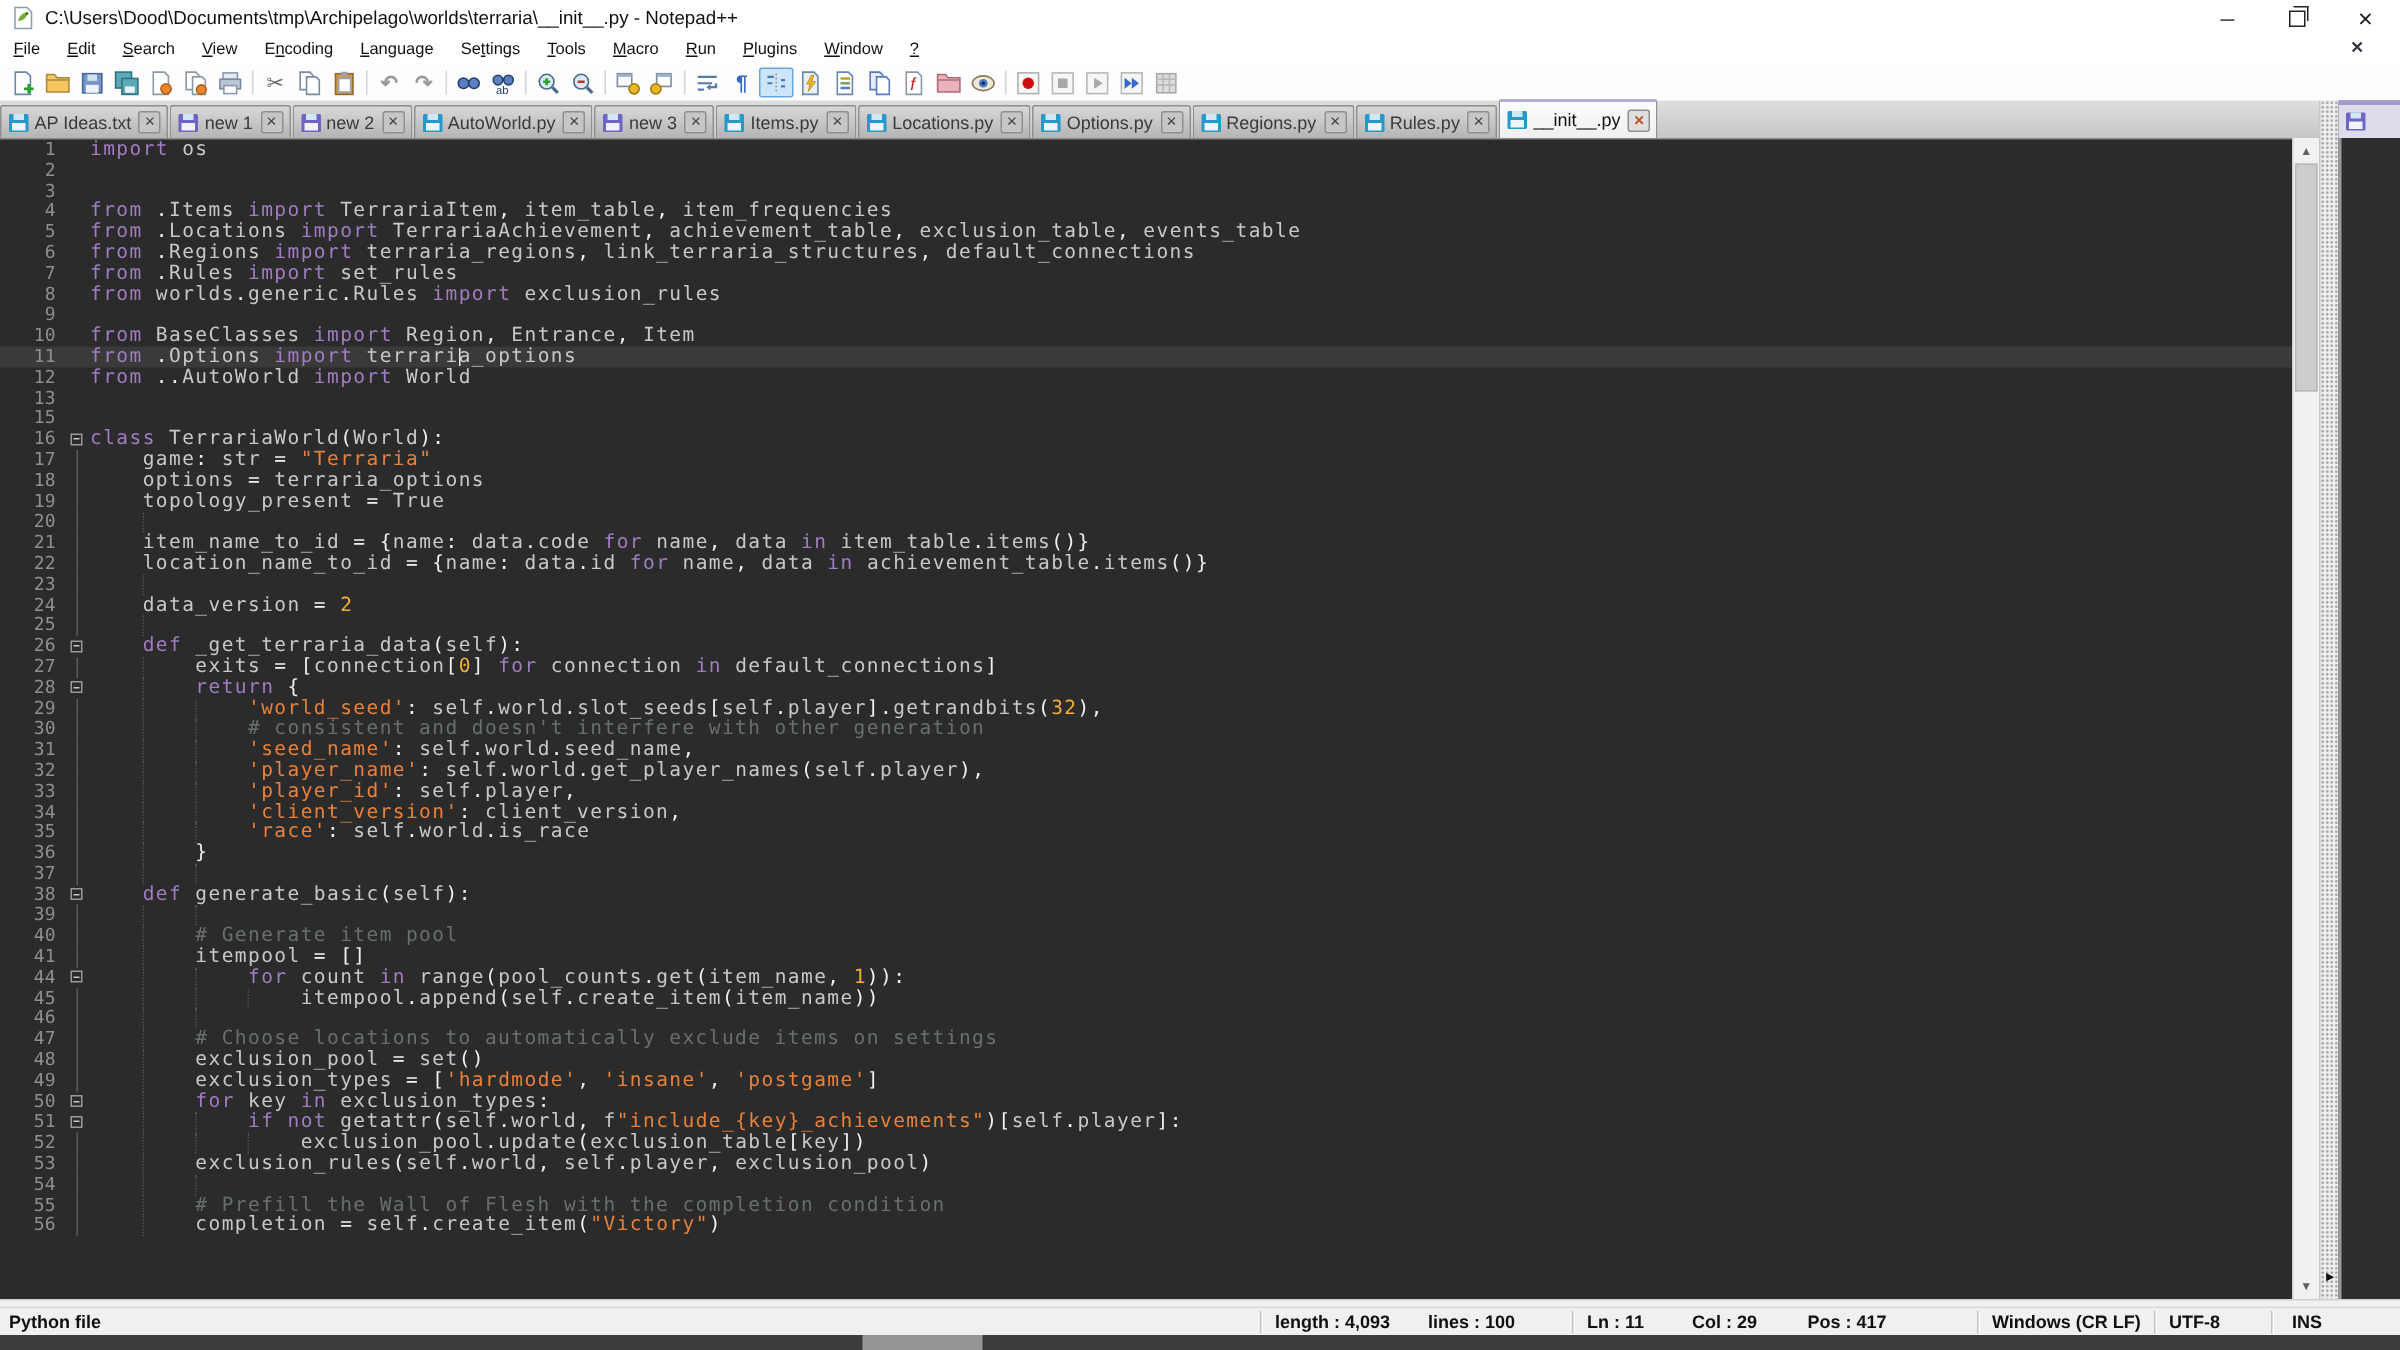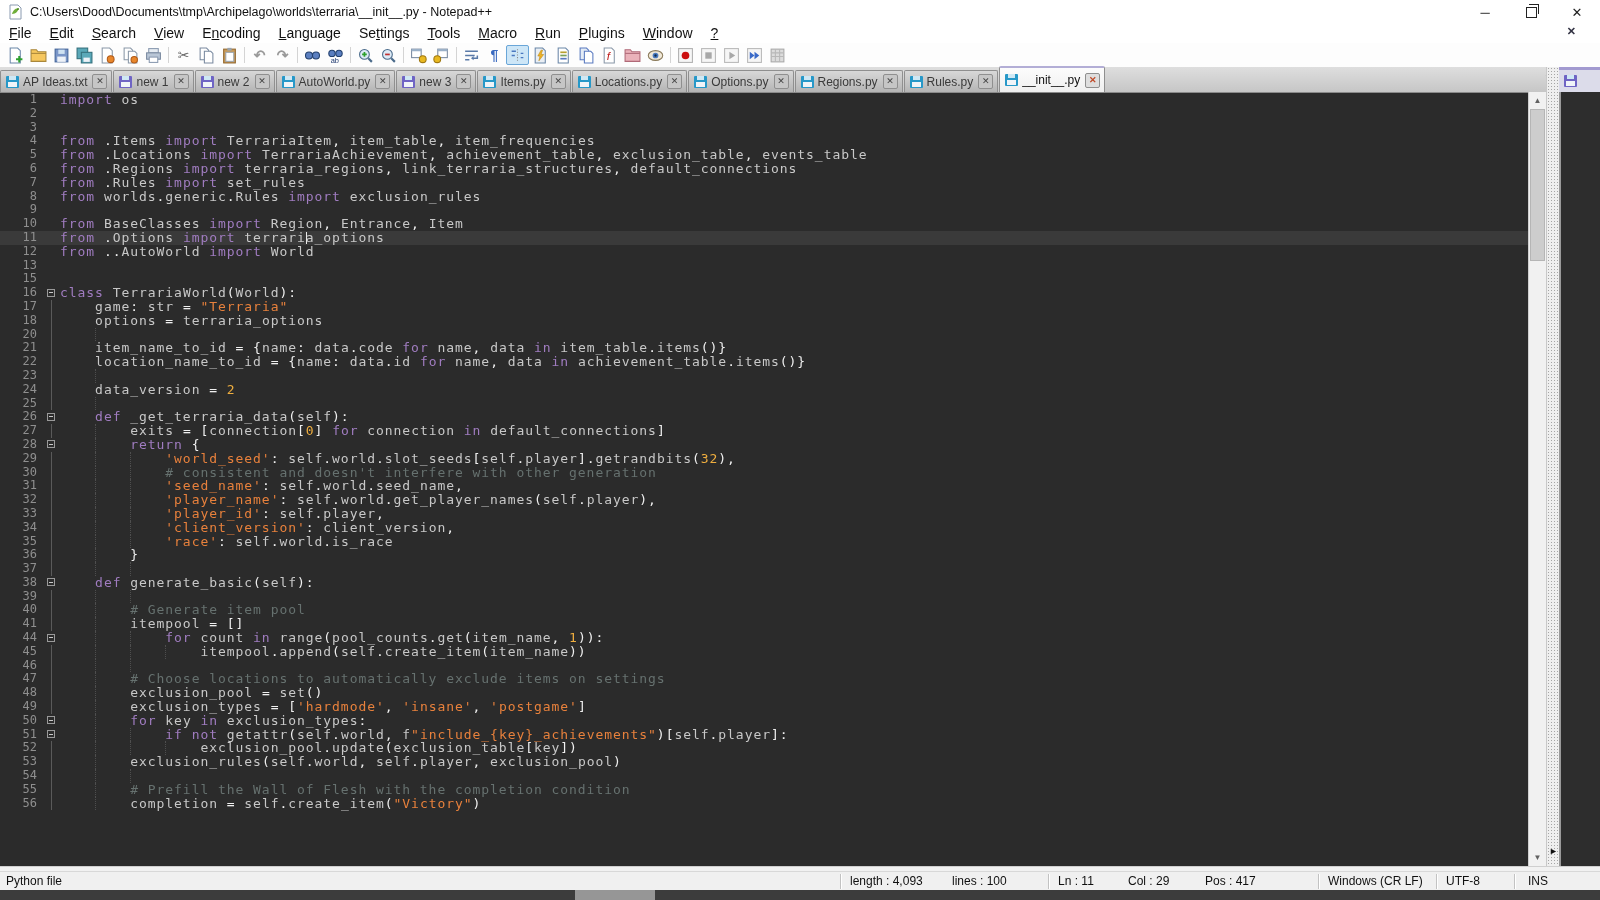--- a/index.html
+++ b/index.html
@@ -8,21 +8,21 @@
   
   .titlebar{position:absolute;left:0;top:0;width:1600px;height:24px;background:#ffffff;display:flex;align-items:center;}
   .app-icon{width:16px;height:16px;margin:0 6px 0 8px;display:inline-block;}
   .title{font-size:12.5px;color:#111;white-space:nowrap;}
   .wbtns{position:absolute;right:0;top:0;height:24px;display:flex;}
   .wb{width:46px;height:24px;display:flex;align-items:center;justify-content:center;font-size:13px;color:#222;cursor:default;}
   .restore-glyph{position:relative;width:9px;height:9px;border:1px solid #222;background:#fff;}
   .restore-glyph::before{content:"";position:absolute;left:2px;top:-4px;width:9px;height:9px;border:1px solid #222;border-bottom:none;border-left:none;}
   
   .menubar{position:absolute;left:0;top:24px;width:1600px;height:19px;background:#ffffff;display:flex;align-items:center;}
-  .menu-item{padding:0 9px;font-size:14px;color:#111;height:19px;line-height:19px;}
+  .menu-item{padding:0 9px;font-size:11px;color:#111;height:19px;line-height:19px;}
   .menu-item u{text-decoration:underline;}
   .menu-close{position:absolute;right:24px;top:1px;font-size:11px;color:#334;font-weight:bold;}
   
   .toolbar{position:absolute;left:0;top:43px;width:1600px;height:24px;background:#fdfdfd;display:flex;align-items:center;padding-left:4px;box-sizing:border-box;}
   .tbi{width:23px;height:20px;display:inline-flex;align-items:center;justify-content:center;}
   .tbi svg{width:17px;height:17px;}
   .tbi.pressed{background:#cde6f7;border:1px solid #6aa6d8;border-radius:2px;box-sizing:border-box;}
   .gly{font-size:14px;line-height:1;}
   .tsep{width:1px;height:16px;background:#d4d4d4;margin:0 3px;}
   
@@ -60,21 +60,21 @@
   .vthumb{position:absolute;left:1px;top:17px;width:15px;height:152px;background:#cdcdcd;border:1px solid #b5b5b5;box-sizing:border-box;}
   .splitter{position:absolute;left:1546px;top:67px;width:13px;height:799px;background:#efefef;
             background-image:radial-gradient(#a5a5a5 0.8px,transparent 0.9px);background-size:3px 3px;border-left:1px solid #c8c8c8;}
   .sideview{position:absolute;left:1559px;top:67px;width:41px;height:799px;background:#2d2d2d;}
   .sideview .frag-tab{position:absolute;left:0;top:0;width:41px;height:25px;background:#dcdcea;border-top:3px solid #a29ad0;box-sizing:border-box;display:flex;align-items:center;padding-left:5px;}
   .sideview .edge{position:absolute;left:0;top:25px;width:2px;bottom:0;background:#9a9a9a;}
   
   .hscroll{position:absolute;left:0;top:866px;width:1600px;height:5px;background:#f1f1f1;border-top:1px solid #cfcfcf;box-sizing:border-box;}
   .statusbar{position:absolute;left:0;top:871px;width:1600px;height:19px;background:#f0f0f0;border-top:1px solid #d8d8d8;
              font-size:12px;color:#101010;}
-  .sseg{position:absolute;top:2px;white-space:pre;}
+  .sseg{position:absolute;top:2px;white-space:pre;font-weight:bold;}
   .sdiv{position:absolute;top:2px;bottom:2px;width:1px;background:#c2c2c2;box-shadow:1px 0 0 #ffffff;}
   .taskbar-sliver{position:absolute;left:0;top:890px;width:1600px;height:10px;background:#3c3c3c;}
   .sliver-seg{position:absolute;left:575px;top:0;width:80px;height:10px;background:#969696;}
 </style>
 </head>
 <body>
 
 <div class="screen">
 
   <div class="titlebar">
@@ -390,20 +390,21 @@
       <div class="row"><span class="ln">8</span><span class="fold"></span><span class="code"><span class="k">from </span><span class="d">worlds</span><span class="o">.</span><span class="d">generic</span><span class="o">.</span><span class="d">Rules </span><span class="k">import</span><span class="d"> exclusion_rules</span></span></div>
       <div class="row"><span class="ln">9</span><span class="fold"></span><span class="code"></span></div>
       <div class="row"><span class="ln">10</span><span class="fold"></span><span class="code"><span class="k">from </span><span class="d">BaseClasses </span><span class="k">import</span><span class="d"> Region</span><span class="o">,</span><span class="d"> Entrance</span><span class="o">,</span><span class="d"> Item</span></span></div>
       <div class="row cur"><span class="ln">11</span><span class="fold"></span><span class="code"><span class="k">from </span><span class="o">.</span><span class="d">Options </span><span class="k">import</span><span class="d"> terraria_options</span><span class="caret" style="left: 245.84px;"></span></span></div>
       <div class="row"><span class="ln">12</span><span class="fold"></span><span class="code"><span class="k">from </span><span class="o">..</span><span class="d">AutoWorld </span><span class="k">import</span><span class="d"> World</span></span></div>
       <div class="row"><span class="ln">13</span><span class="fold"></span><span class="code"></span></div>
       <div class="row"><span class="ln">15</span><span class="fold"></span><span class="code"></span></div>
       <div class="row"><span class="ln">16</span><span class="fold"><span class="fb"></span></span><span class="code"><span class="k">class</span><span class="d"> TerrariaWorld</span><span class="o">(</span><span class="d">World</span><span class="o">):</span></span></div>
       <div class="row"><span class="ln">17</span><span class="fold"><span class="fl"></span></span><span class="code"><span class="d">    game</span><span class="o">:</span><span class="d"> str </span><span class="o">=</span><span class="s"> "Terraria"</span></span></div>
       <div class="row"><span class="ln">18</span><span class="fold"><span class="fl"></span></span><span class="code"><span class="d">    options </span><span class="o">=</span><span class="d"> terraria_options</span></span></div>
+      <div class="row"><span class="ln">19</span><span class="fold"><span class="fl"></span></span><span class="code"><span class="d">    topology_present </span><span class="o">=</span><span class="d"> True</span></span></div>
       <div class="row"><span class="ln">20</span><span class="fold"><span class="fl"></span></span><span class="code"><span class="ig" style="left: 35.12px;"></span></span></div>
       <div class="row"><span class="ln">21</span><span class="fold"><span class="fl"></span></span><span class="code"><span class="d">    item_name_to_id </span><span class="o">= {</span><span class="d">name</span><span class="o">:</span><span class="d"> data</span><span class="o">.</span><span class="d">code </span><span class="k">for</span><span class="d"> name</span><span class="o">,</span><span class="d"> data </span><span class="k">in</span><span class="d"> item_table</span><span class="o">.</span><span class="d">items</span><span class="o">()}</span></span></div>
       <div class="row"><span class="ln">22</span><span class="fold"><span class="fl"></span></span><span class="code"><span class="d">    location_name_to_id </span><span class="o">= {</span><span class="d">name</span><span class="o">:</span><span class="d"> data</span><span class="o">.</span><span class="d">id </span><span class="k">for</span><span class="d"> name</span><span class="o">,</span><span class="d"> data </span><span class="k">in</span><span class="d"> achievement_table</span><span class="o">.</span><span class="d">items</span><span class="o">()}</span></span></div>
       <div class="row"><span class="ln">23</span><span class="fold"><span class="fl"></span></span><span class="code"><span class="ig" style="left: 35.12px;"></span></span></div>
       <div class="row"><span class="ln">24</span><span class="fold"><span class="fl"></span></span><span class="code"><span class="d">    data_version </span><span class="o">=</span><span class="n"> 2</span></span></div>
       <div class="row"><span class="ln">25</span><span class="fold"><span class="fl"></span></span><span class="code"><span class="ig" style="left: 35.12px;"></span></span></div>
       <div class="row"><span class="ln">26</span><span class="fold"><span class="fb"></span></span><span class="code"><span class="k">    def</span><span class="d"> _get_terraria_data</span><span class="o">(</span><span class="d">self</span><span class="o">):</span></span></div>
       <div class="row"><span class="ln">27</span><span class="fold"><span class="fl"></span></span><span class="code"><span class="ig" style="left: 35.12px;"></span><span class="d">        exits </span><span class="o">= [</span><span class="d">connection</span><span class="o">[</span><span class="n">0</span><span class="o">] </span><span class="k">for</span><span class="d"> connection </span><span class="k">in</span><span class="d"> default_connections</span><span class="o">]</span></span></div>
       <div class="row"><span class="ln">28</span><span class="fold"><span class="fb"></span></span><span class="code"><span class="ig" style="left: 35.12px;"></span><span class="k">        return</span><span class="o"> {</span></span></div>
       <div class="row"><span class="ln">29</span><span class="fold"><span class="fl"></span></span><span class="code"><span class="ig" style="left: 35.12px;"></span><span class="ig" style="left: 70.24px;"></span><span class="s">            'world_seed'</span><span class="o">:</span><span class="d"> self</span><span class="o">.</span><span class="d">world</span><span class="o">.</span><span class="d">slot_seeds</span><span class="o">[</span><span class="d">self</span><span class="o">.</span><span class="d">player</span><span class="o">].</span><span class="d">getrandbits</span><span class="o">(</span><span class="n">32</span><span class="o">),</span></span></div>

